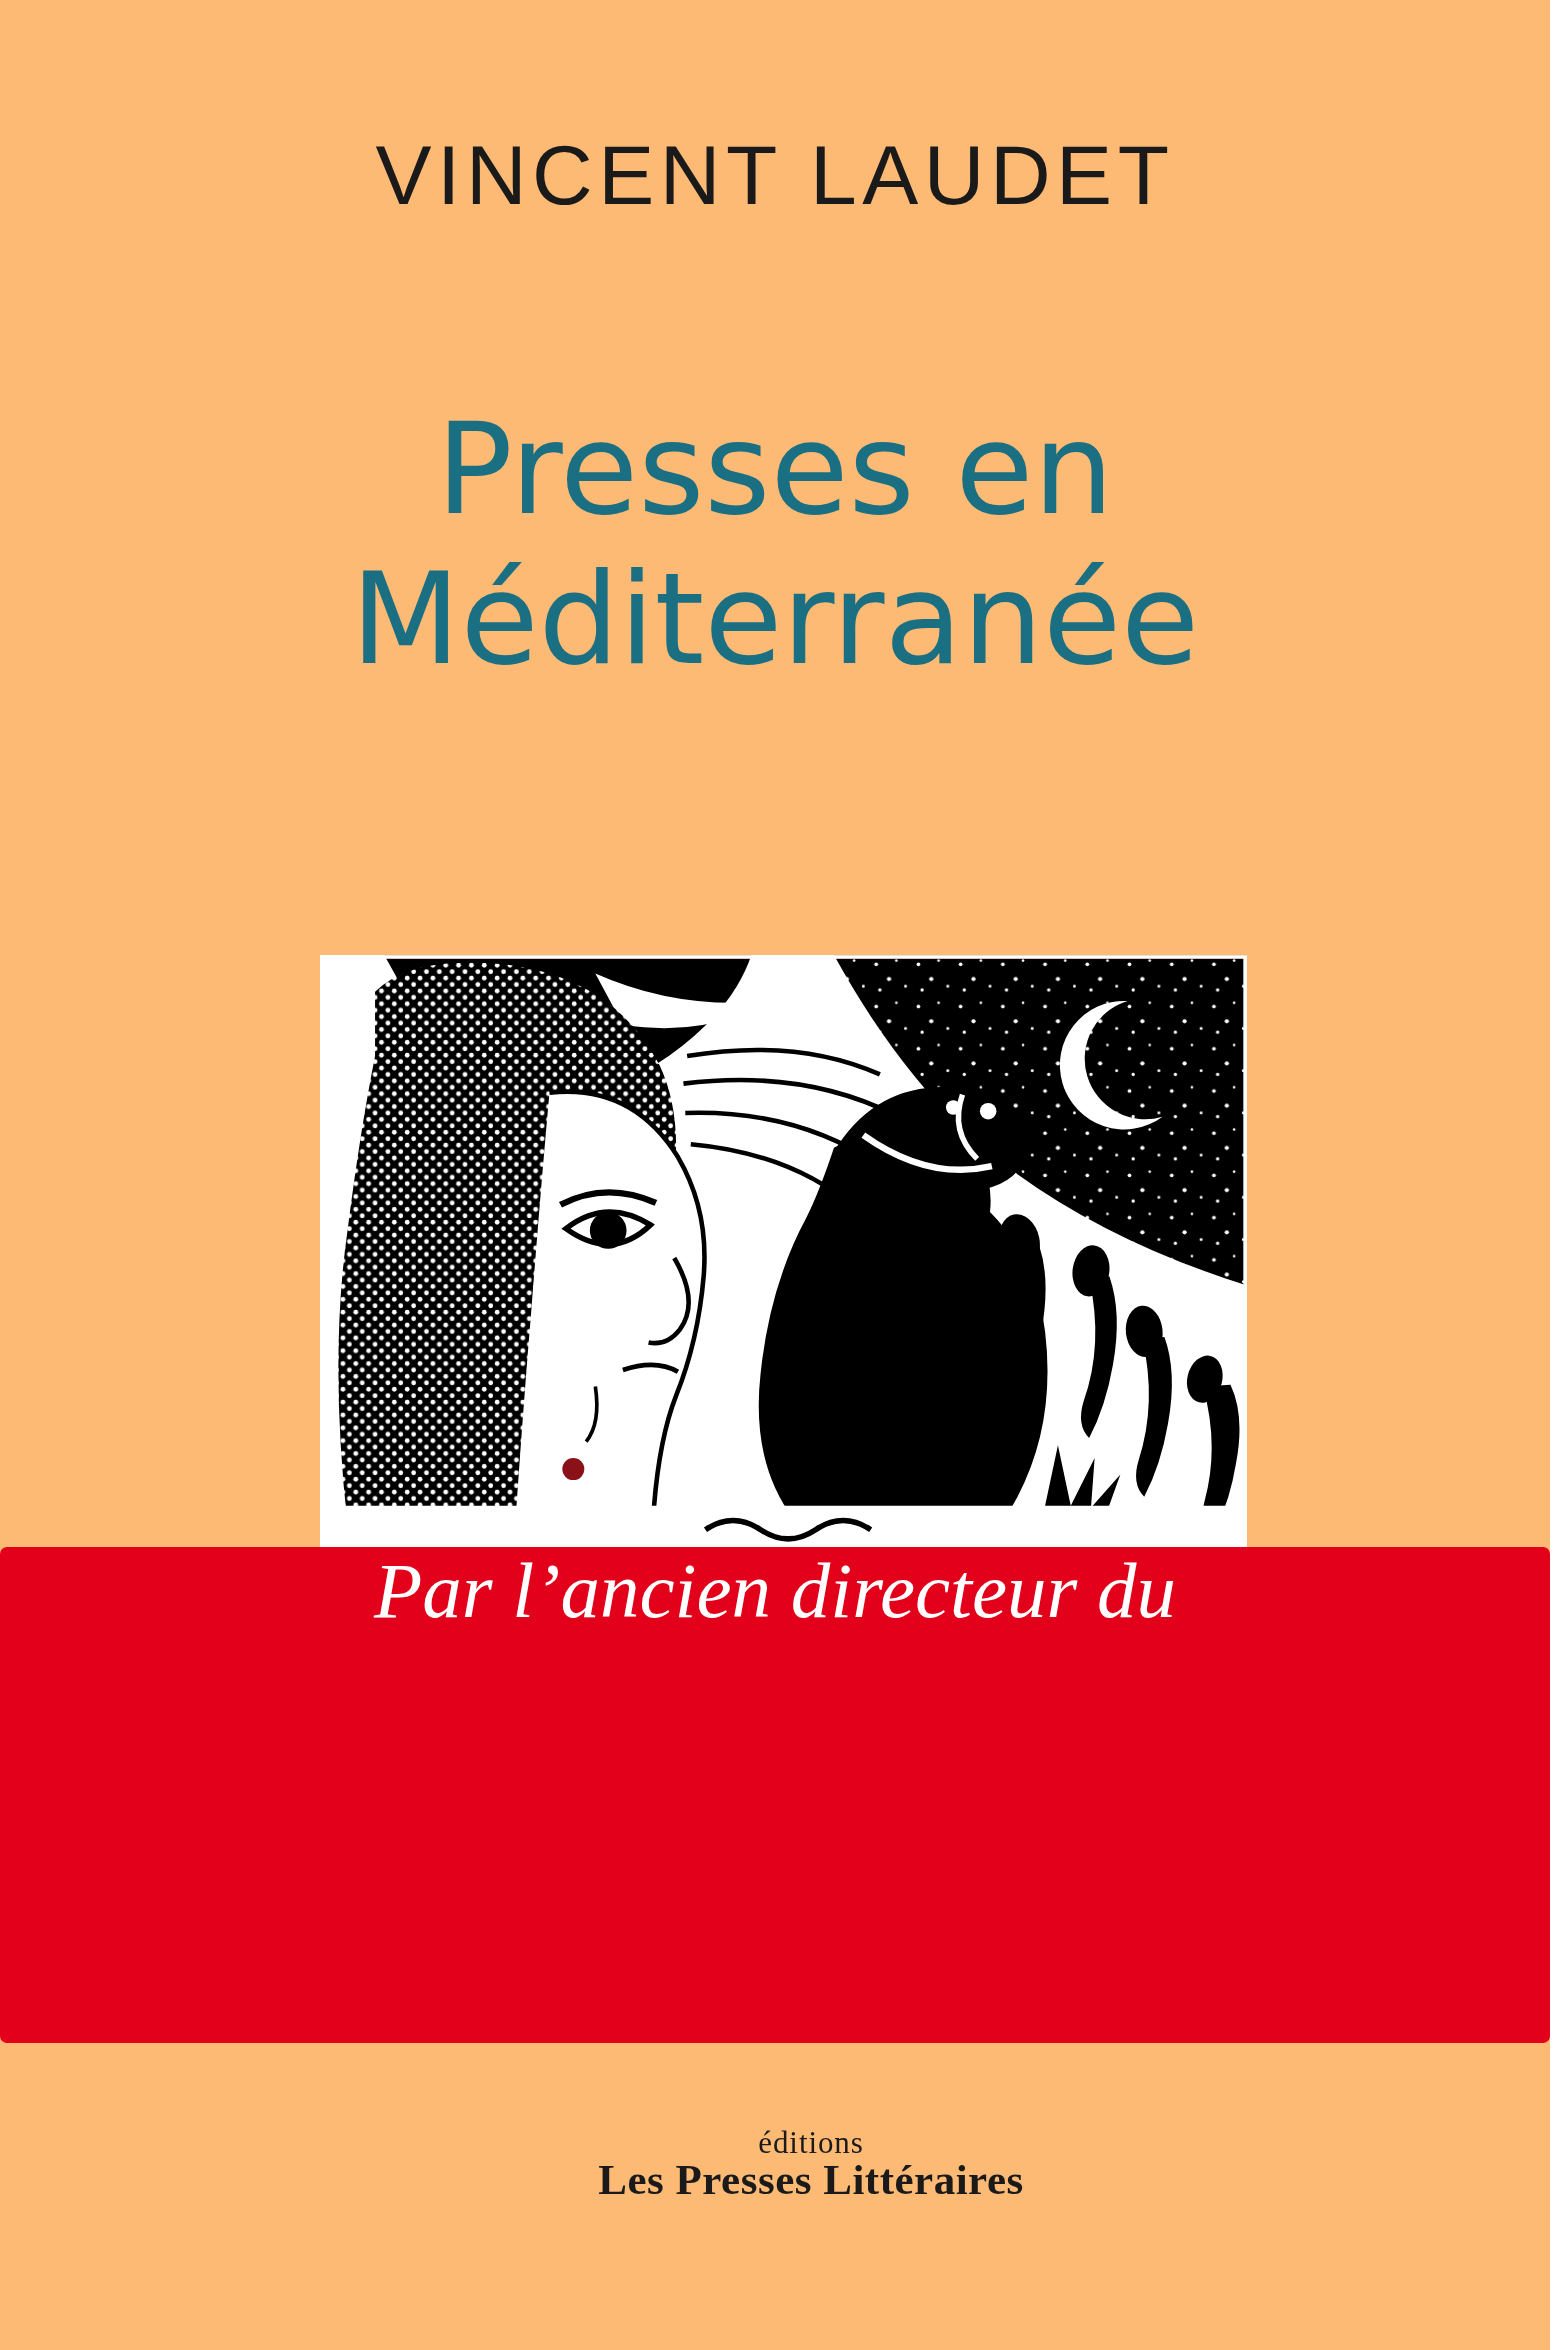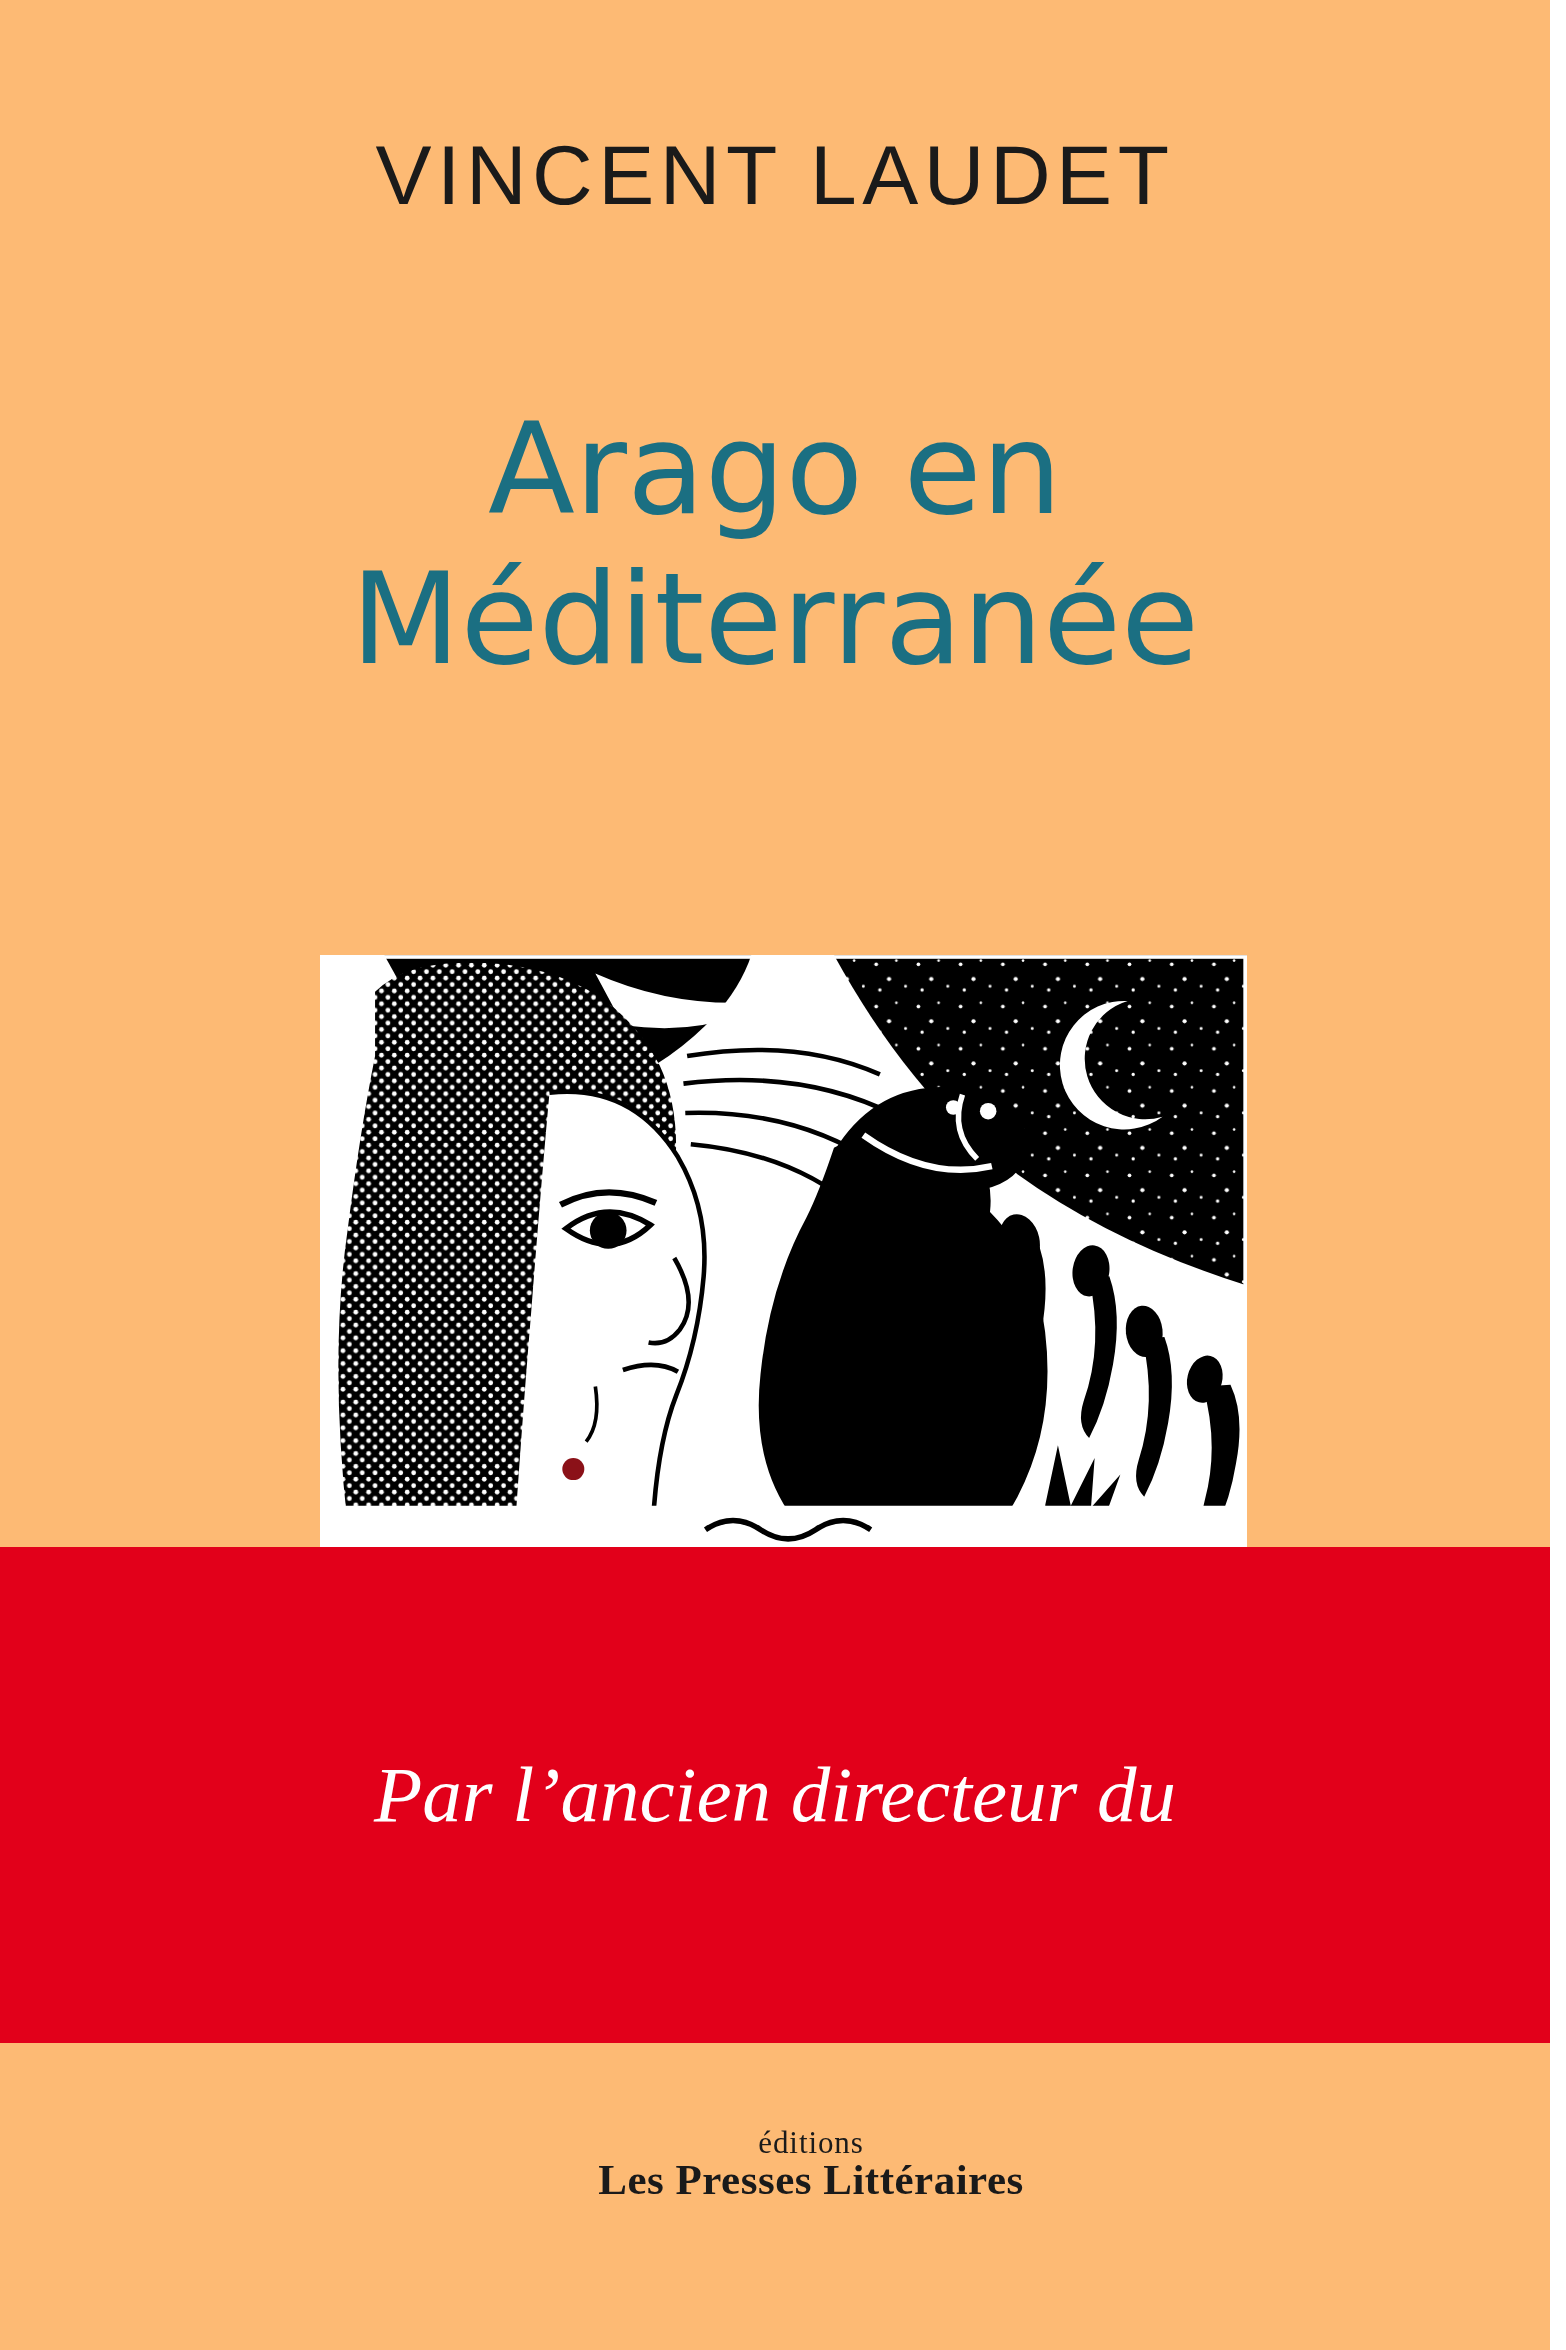--- a/index.html
+++ b/index.html
@@ -65,21 +65,22 @@
   .banner {
     position: absolute;
     top: 1547px;
     left: 0;
     width: 100%;
     height: 496px;
     background: #e2001a;
     display: flex;
     flex-direction: column;
     align-items: center;
-    justify-content: center;
+    justify-content: flex-start;
+    border-radius: 7px;
   }
   .banner .b-line {
     color: #ffffff;
     font-family: "Liberation Serif", serif;
     font-style: italic;
     text-align: center;
     line-height: 1.12;
     white-space: nowrap;
   }
   .banner .b1 {
@@ -124,21 +125,21 @@
   }
 </style>
 </head>
 <body>
 
 <div class="cover">
 
   <div class="author">VINCENT LAUDET</div>
 
   <div class="title">
-    <span class="line">Arago en</span>
+    <span class="line">Presses en</span>
     <span class="line">Méditerranée</span>
   </div>
 
   <div class="illustration">
     <svg width="927" height="606" viewBox="0 0 1010 660" xmlns="http://www.w3.org/2000/svg">
       <defs>
         <clipPath id="frame">
           <rect x="0" y="0" width="1010" height="660"></rect>
         </clipPath>
         <pattern id="dots" width="14" height="14" patternUnits="userSpaceOnUse">

